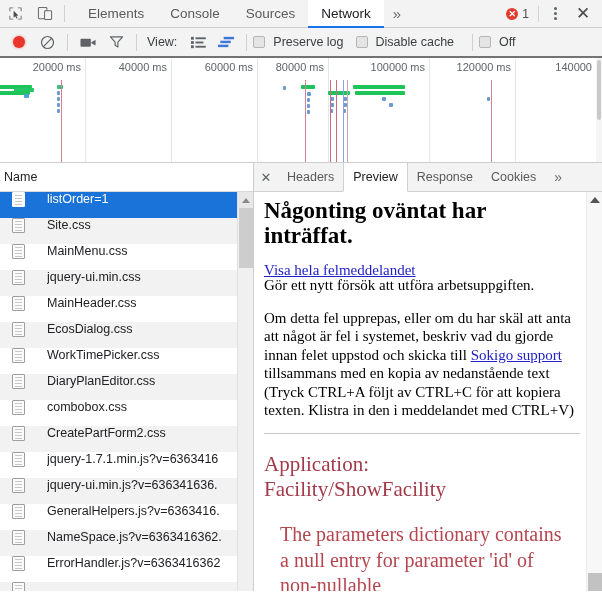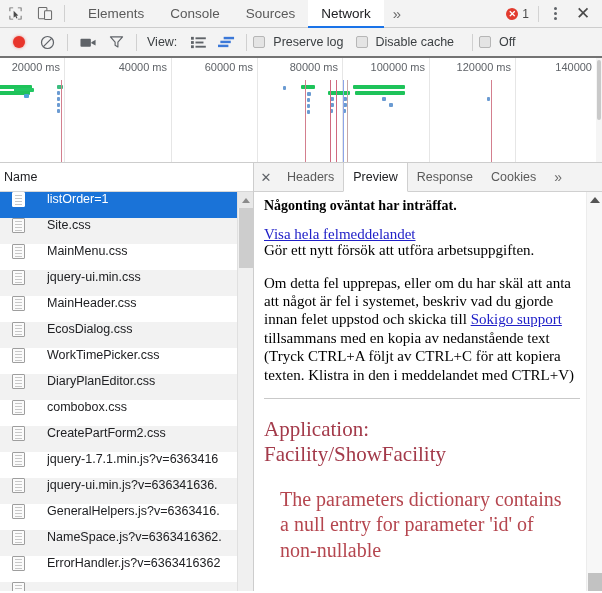--- a/index.html
+++ b/index.html
@@ -292,21 +292,21 @@
 
   .preview-body {
     flex: 1;
     position: relative;
     overflow: hidden;
     background: #ffffff;
     padding: 6px 22px 0 10px;
     font-family: "Liberation Serif", serif;
   }
   .pv-title {
-    font-size: 14px;
+    font-size: 23px;
     font-weight: bold;
     color: #000000;
     margin: 0 0 14px 0;
     line-height: 1.1;
   }
   .pv-link {
     color: #2020c8;
     text-decoration: underline;
     font-size: 15px;
     cursor: pointer;
@@ -470,30 +470,30 @@
     </label>
     <div class="tool-sep"></div>
     <label class="chk-row">
       <span class="chk"></span>
       <span>Off</span>
     </label>
   </div>
 
   <div class="overview">
     <div class="ruler">
-      <div class="rtick" style="left:0;width:65px;">
+      <div class="rtick" style="left:0;width:86px;">
         <span>20000 ms</span>
       </div>
       <div class="rtick" style="left:86px;width:86px;">
         <span>40000 ms</span>
       </div>
       <div class="rtick" style="left:172px;width:86px;">
         <span>60000 ms</span>
       </div>
-      <div class="rtick" style="left:257px;width:86px;">
+      <div class="rtick" style="left:243px;width:86px;">
         <span>80000 ms</span>
       </div>
       <div class="rtick" style="left:344px;width:86px;">
         <span>100000 ms</span>
       </div>
       <div class="rtick" style="left:430px;width:86px;">
         <span>120000 ms</span>
       </div>
       <div class="rtick" style="left:516px;width:80px;border-right:none;">
         <span>140000</span>

